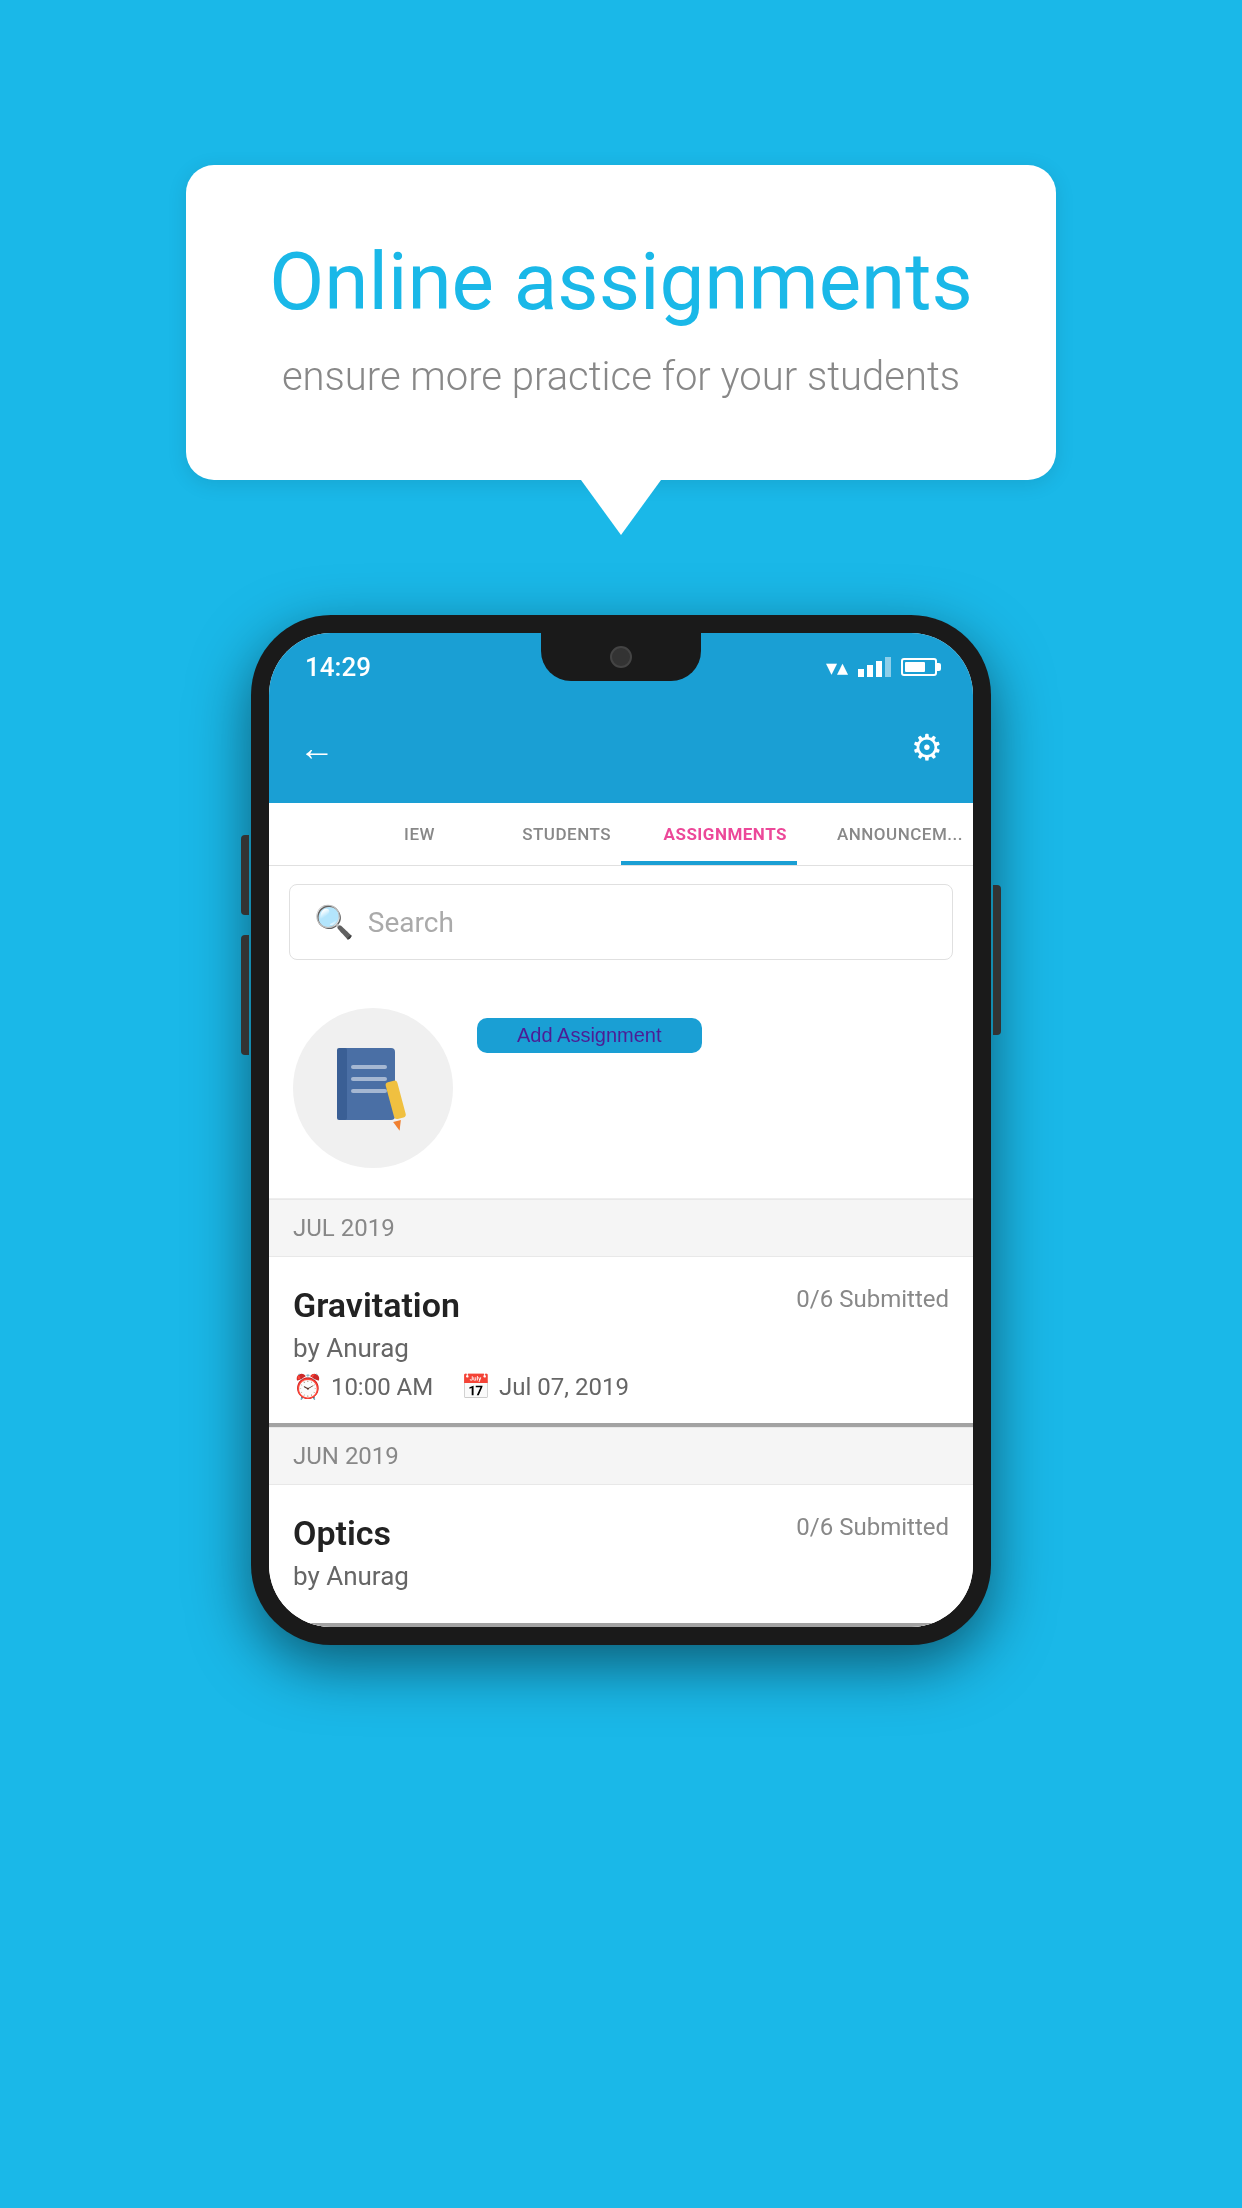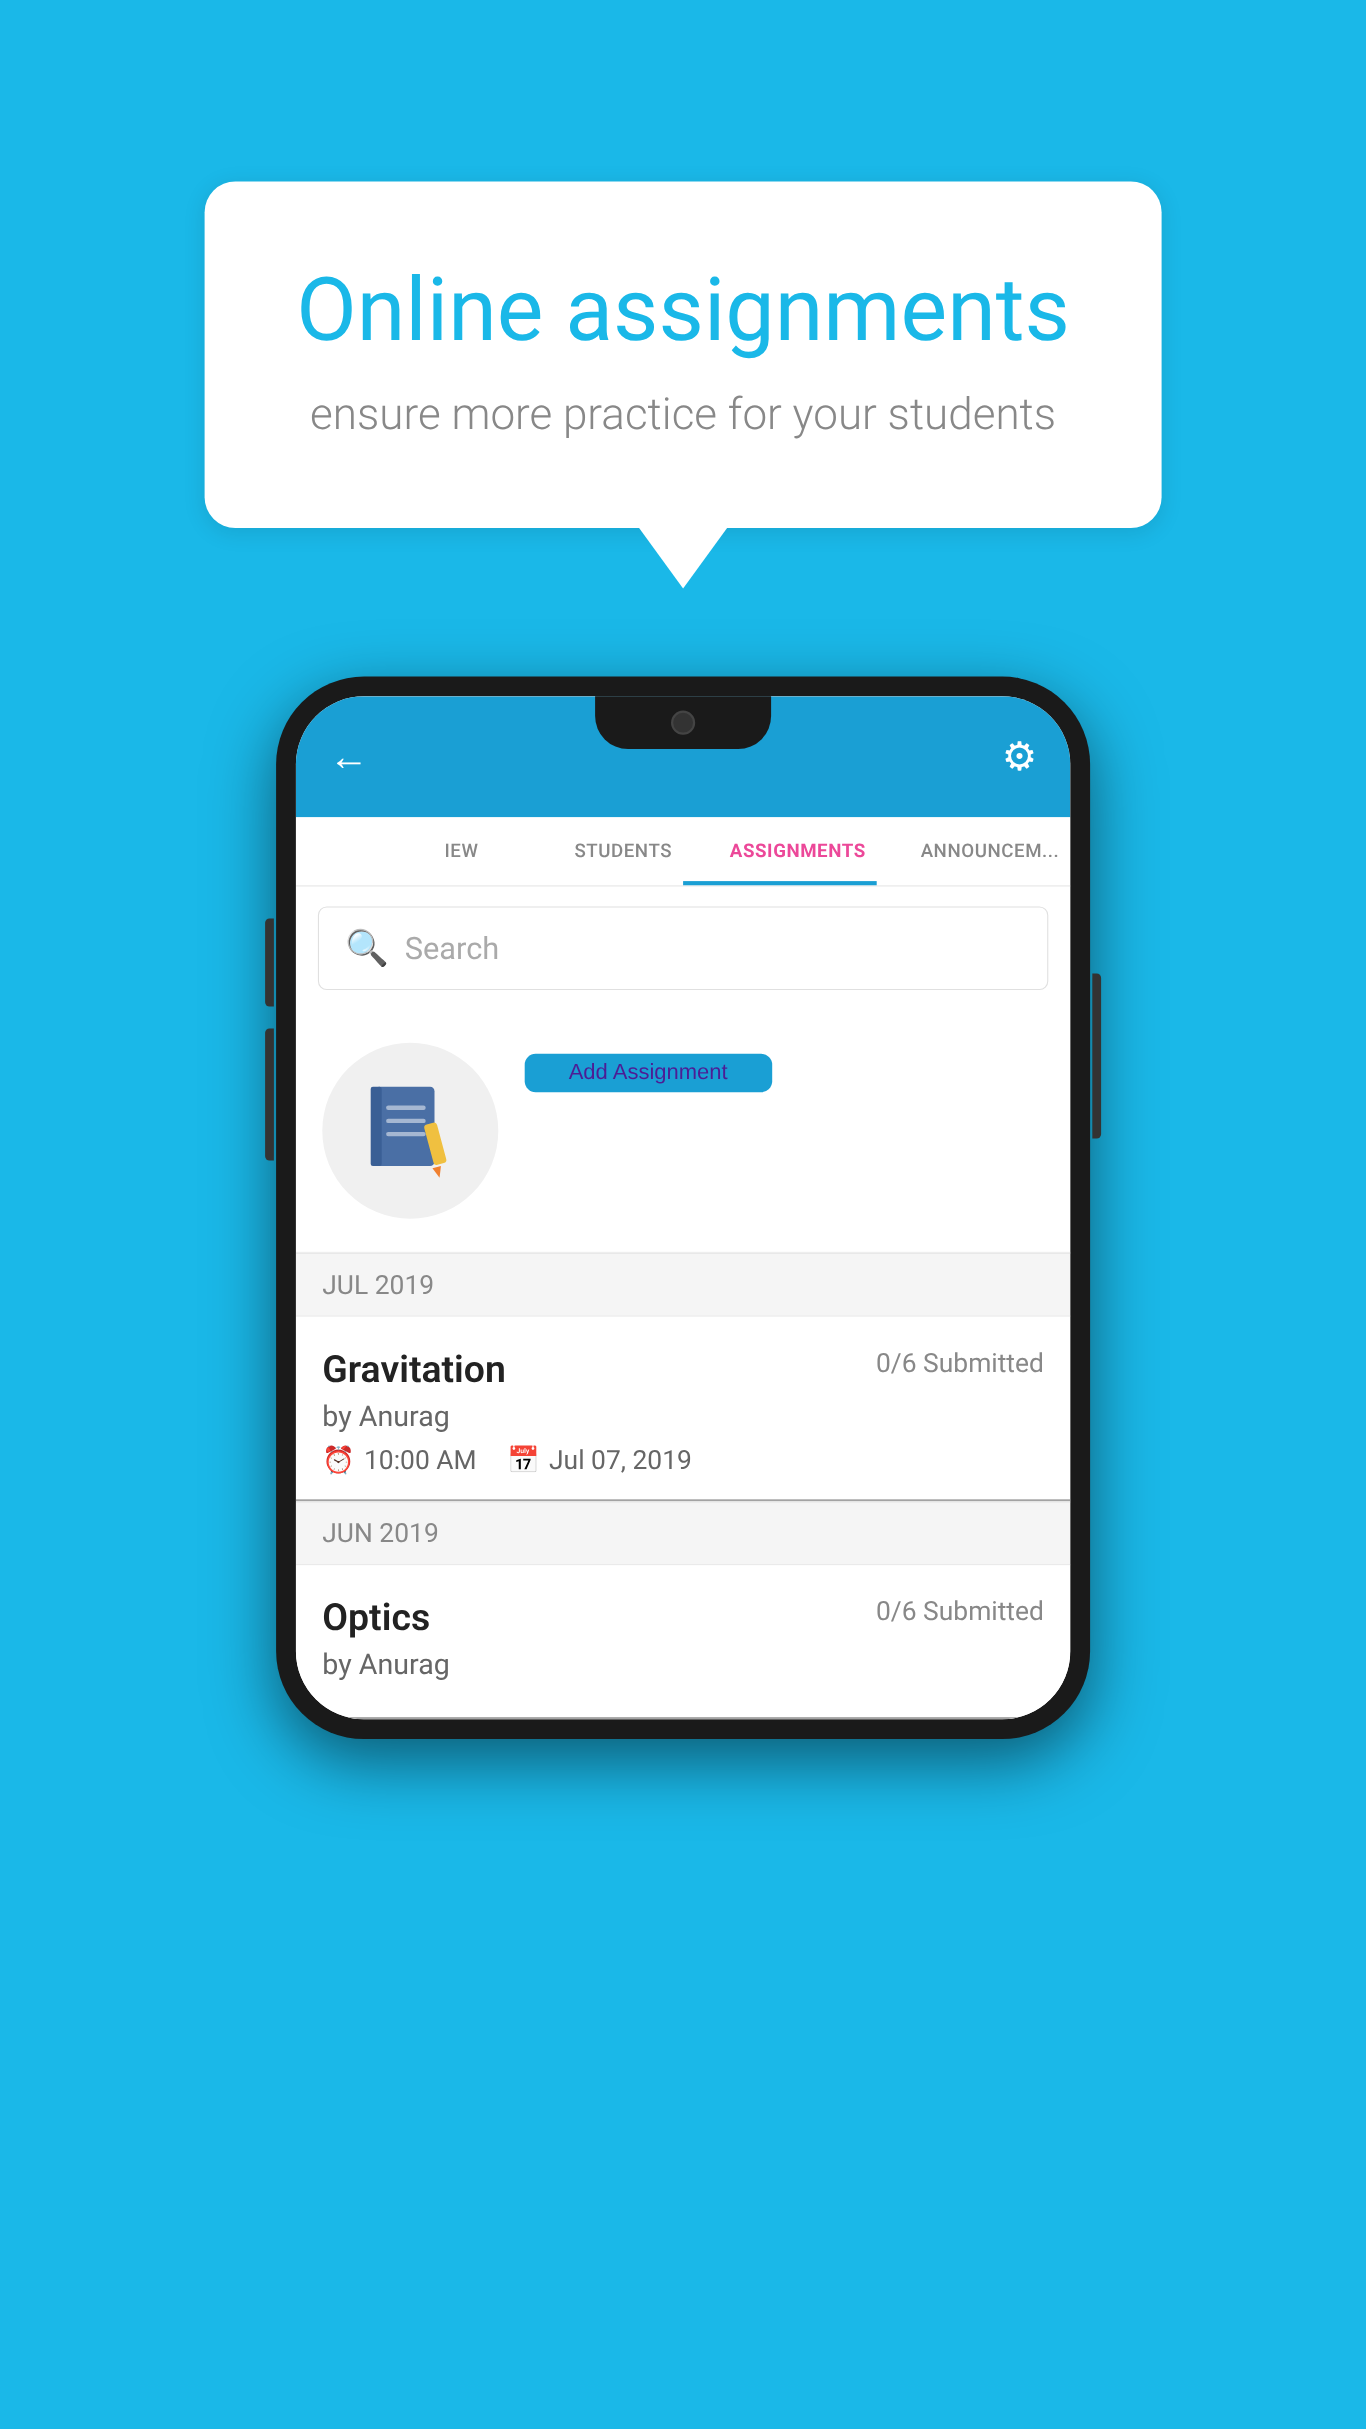--- a/index.html
+++ b/index.html
@@ -346,21 +346,21 @@
       color: #888;
       font-weight: 400;
       border-top: 1px solid #e8e8e8;
       border-bottom: 1px solid #e8e8e8;
     }
 
     
     .assignment-item {
       background: white;
       padding: 28px 24px 22px 24px;
-      border-bottom: 2px solid #a3a3a3;
+      border-bottom: 4px solid #a3a3a3;
     }
 
     .assignment-item-header {
       display: flex;
       justify-content: space-between;
       align-items: flex-start;
       margin-bottom: 8px;
     }
 
     .assignment-name {
@@ -414,20 +414,38 @@
   <div class="phone-outer">
     <div class="phone-notch">
       <div class="phone-camera"></div>
     </div>
     <div class="phone-side-btn-left"></div>
     <div class="phone-side-btn-left2"></div>
     <div class="phone-side-btn-right"></div>
 
     <div class="phone-screen">
 
+      <div class="status-bar">
+        <span class="status-time">14:29</span>
+        <div class="status-icons">
+
+          <span style="color:white; font-size:22px;">▾▴</span>
+
+          <div class="signal-bars">
+            <span style="width:6px;height:8px;"></span>
+            <span style="width:6px;height:12px;"></span>
+            <span style="width:6px;height:16px;"></span>
+            <span style="width:6px;height:20px;opacity:0.5;"></span>
+          </div>
+
+          <div class="battery-icon">
+            <div class="battery-fill"></div>
+          </div>
+        </div>
+      </div>
 
       <div class="app-header">
         <span class="back-btn">←</span>
         <span class="settings-btn">⚙</span>
       </div>
 
       <div class="tabs-container">
         <div class="tab">IEW</div>
         <div class="tab">STUDENTS</div>
         <div class="tab active">ASSIGNMENTS</div>

